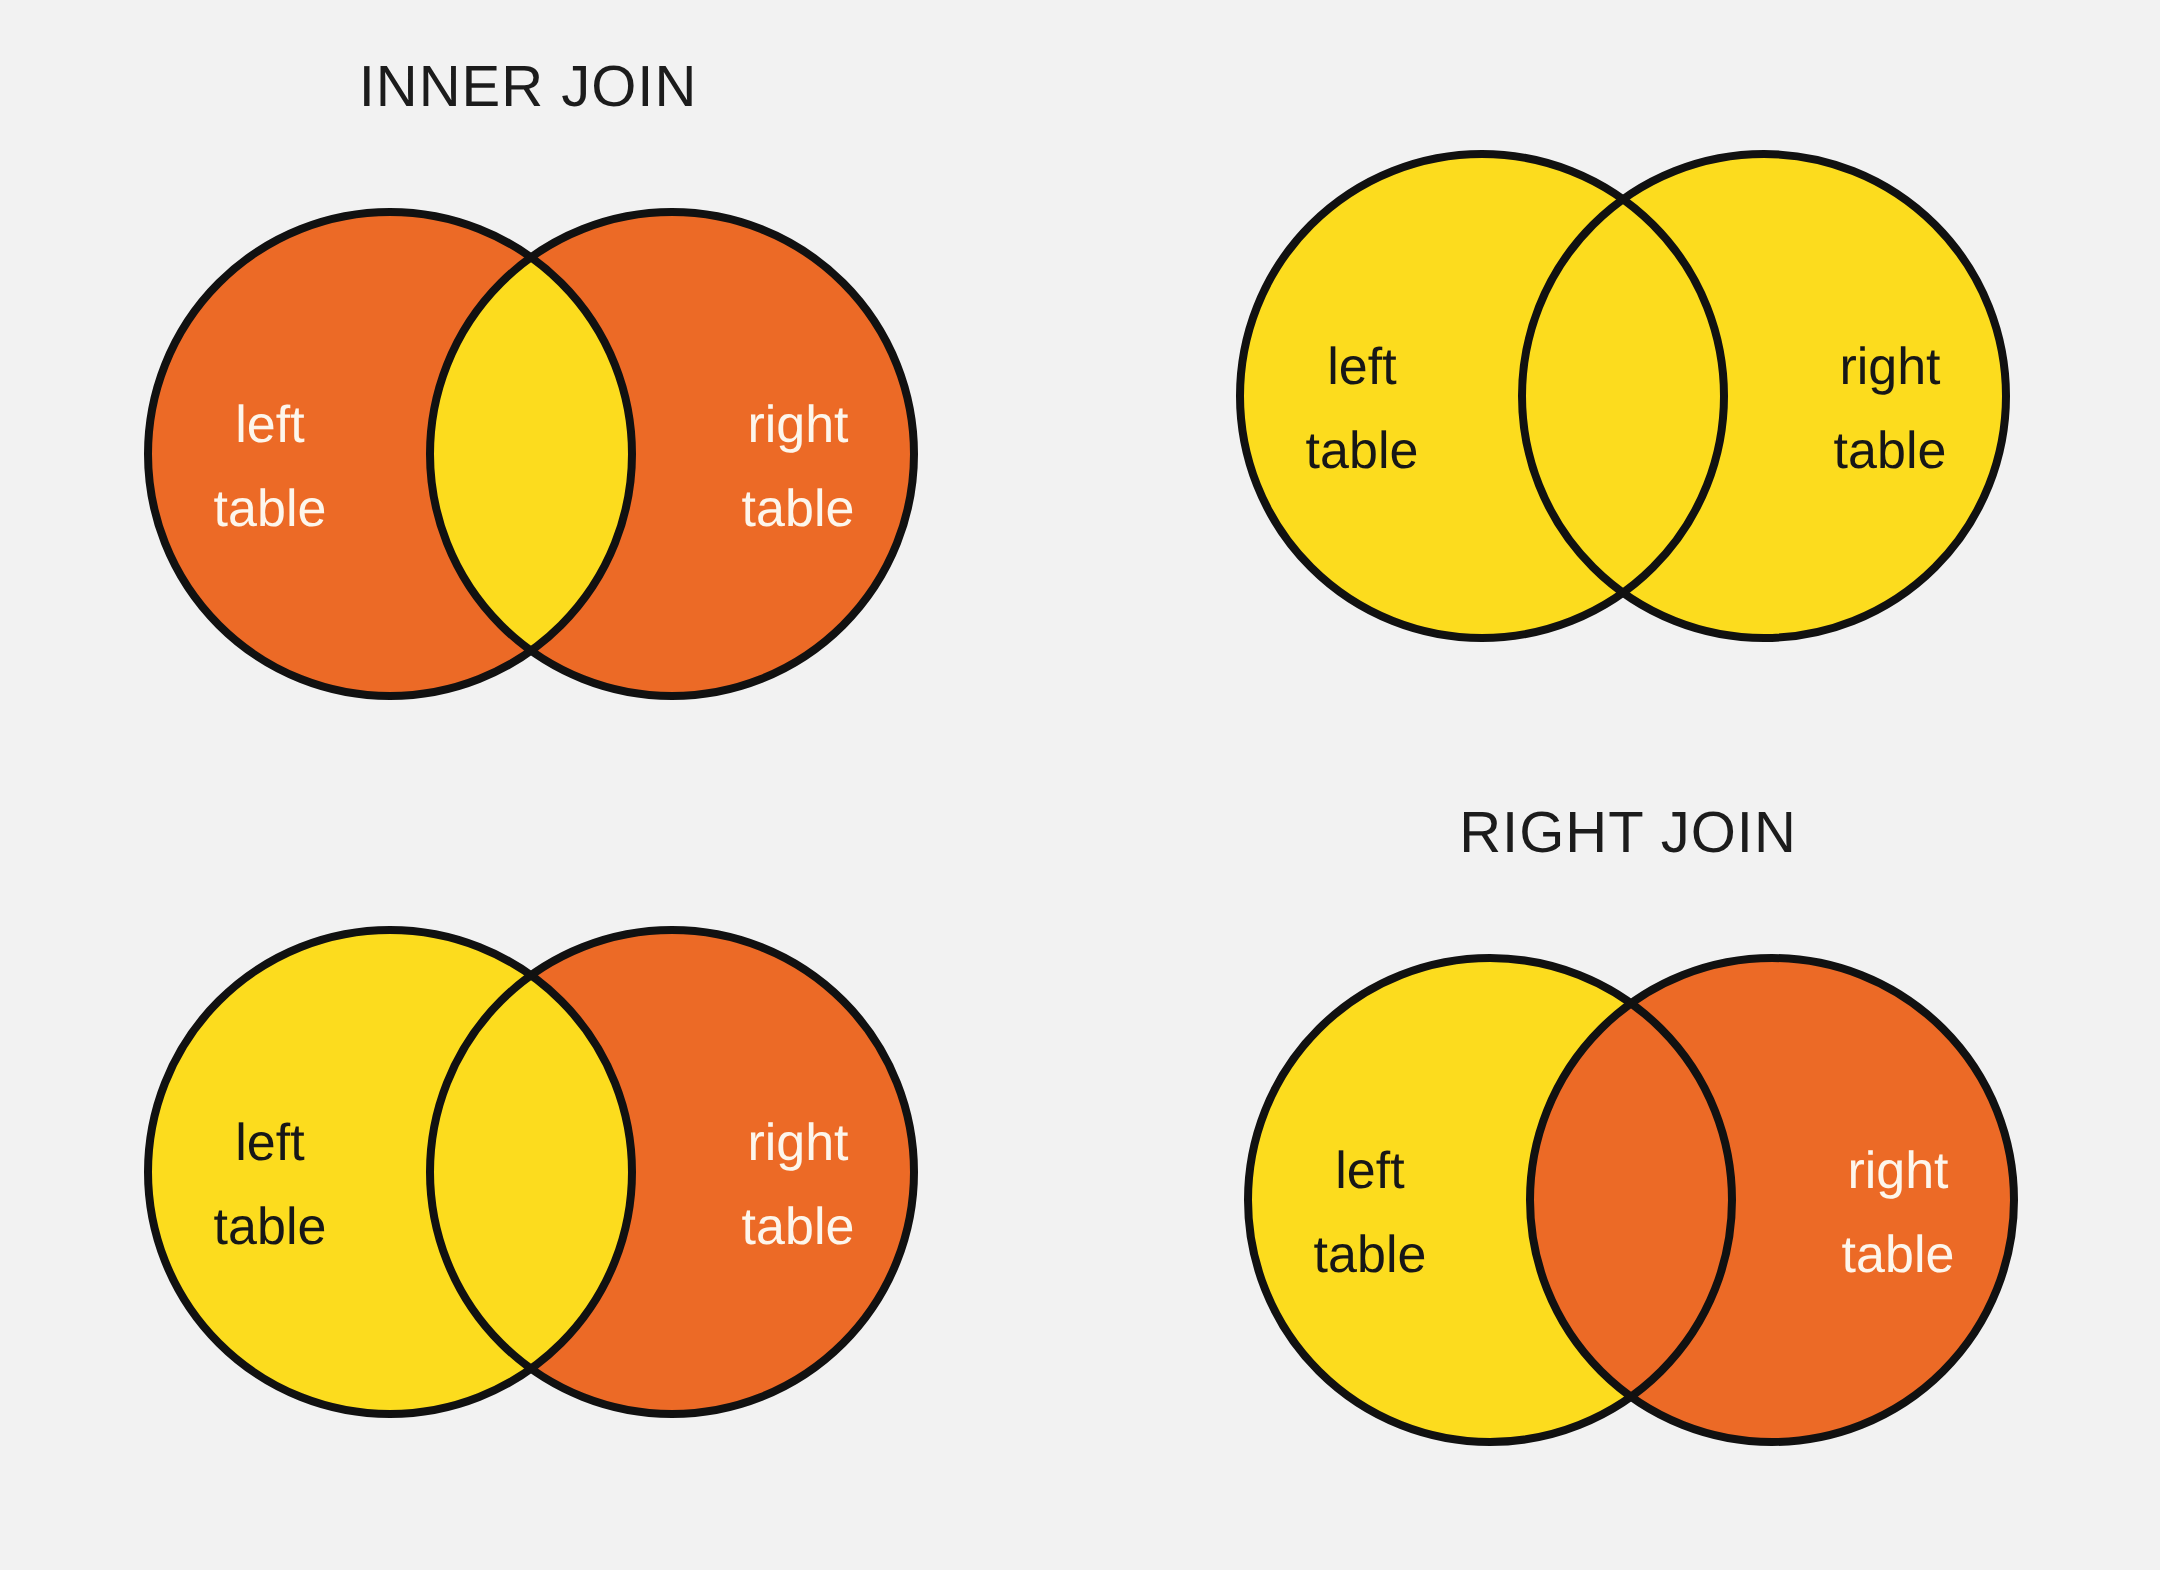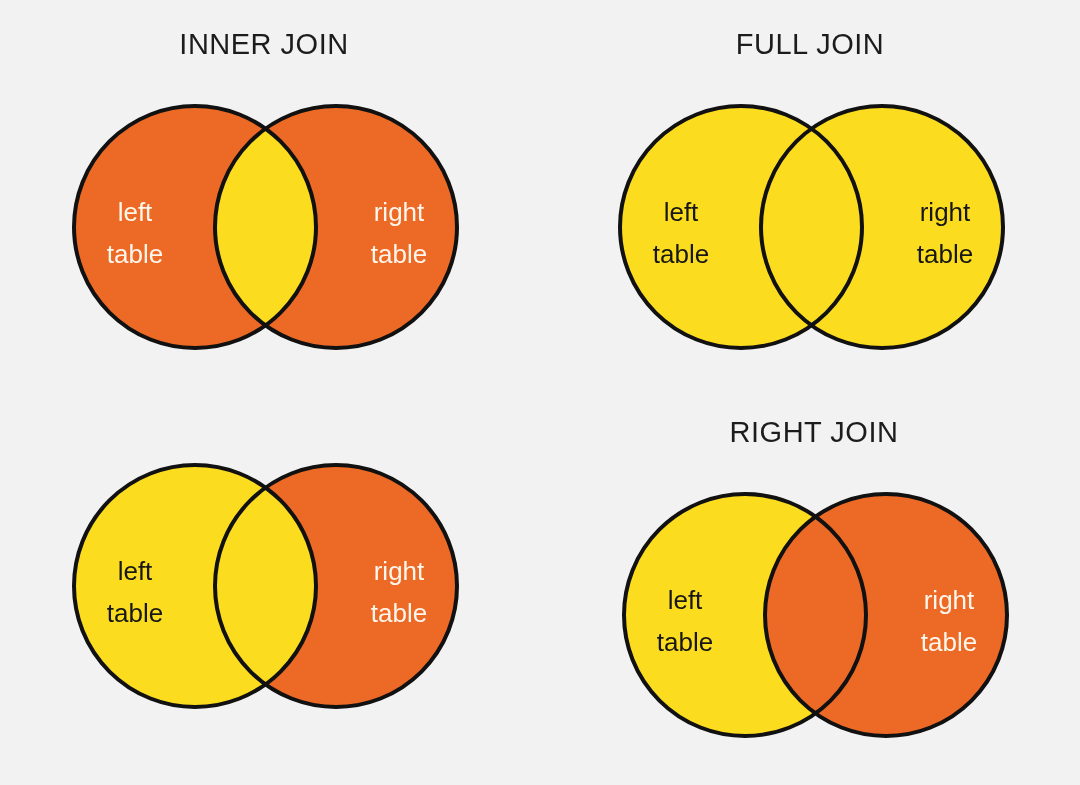--- a/index.html
+++ b/index.html
@@ -90,21 +90,20 @@
 
         <text class="venn-label lbl-light" x="106" y="130">left</text>
         <text class="venn-label lbl-light" x="106" y="172">table</text>
         <text class="venn-label lbl-light" x="370" y="130">right</text>
         <text class="venn-label lbl-light" x="370" y="172">table</text>
       </svg>
     </div>
   </div>
 
   <div class="panel" style="left:575px; top:30px;">
-    <div class="panel-title">FULL JOIN</div>
     <div class="venn-wrap" style="margin-top:25px;">
       <svg class="venn" width="470" height="290" viewBox="0 0 470 290">
         <defs>
           <clipPath id="clipL2">
               <circle cx="166" cy="143" r="121"></circle>
             </clipPath>
         </defs>
         <circle cx="166" cy="143" r="121" fill="#fcdc1e"></circle>
         <circle cx="307" cy="143" r="121" fill="#fcdc1e"></circle>
         <g clip-path="url(#clipL2)">
@@ -136,21 +135,21 @@
         <circle class="outline" cx="166" cy="143" r="121"></circle>
         <circle class="outline" cx="307" cy="143" r="121"></circle>
         <text class="venn-label lbl-dark" x="106" y="130">left</text>
         <text class="venn-label lbl-dark" x="106" y="172">table</text>
         <text class="venn-label lbl-light" x="370" y="130">right</text>
         <text class="venn-label lbl-light" x="370" y="172">table</text>
       </svg>
     </div>
   </div>
 
-  <div class="panel" style="left:579px; top:418px;">
+  <div class="panel" style="left:579px; top:403px;">
     <div class="panel-title">RIGHT JOIN</div>
     <div class="venn-wrap" style="margin-top:25px;">
       <svg class="venn" width="470" height="290" viewBox="0 0 470 290">
         <defs>
           <clipPath id="clipL4">
               <circle cx="166" cy="143" r="121"></circle>
             </clipPath>
         </defs>
         <circle cx="166" cy="143" r="121" fill="#fcdc1e"></circle>
         <circle cx="307" cy="143" r="121" fill="#ec6a26"></circle>

